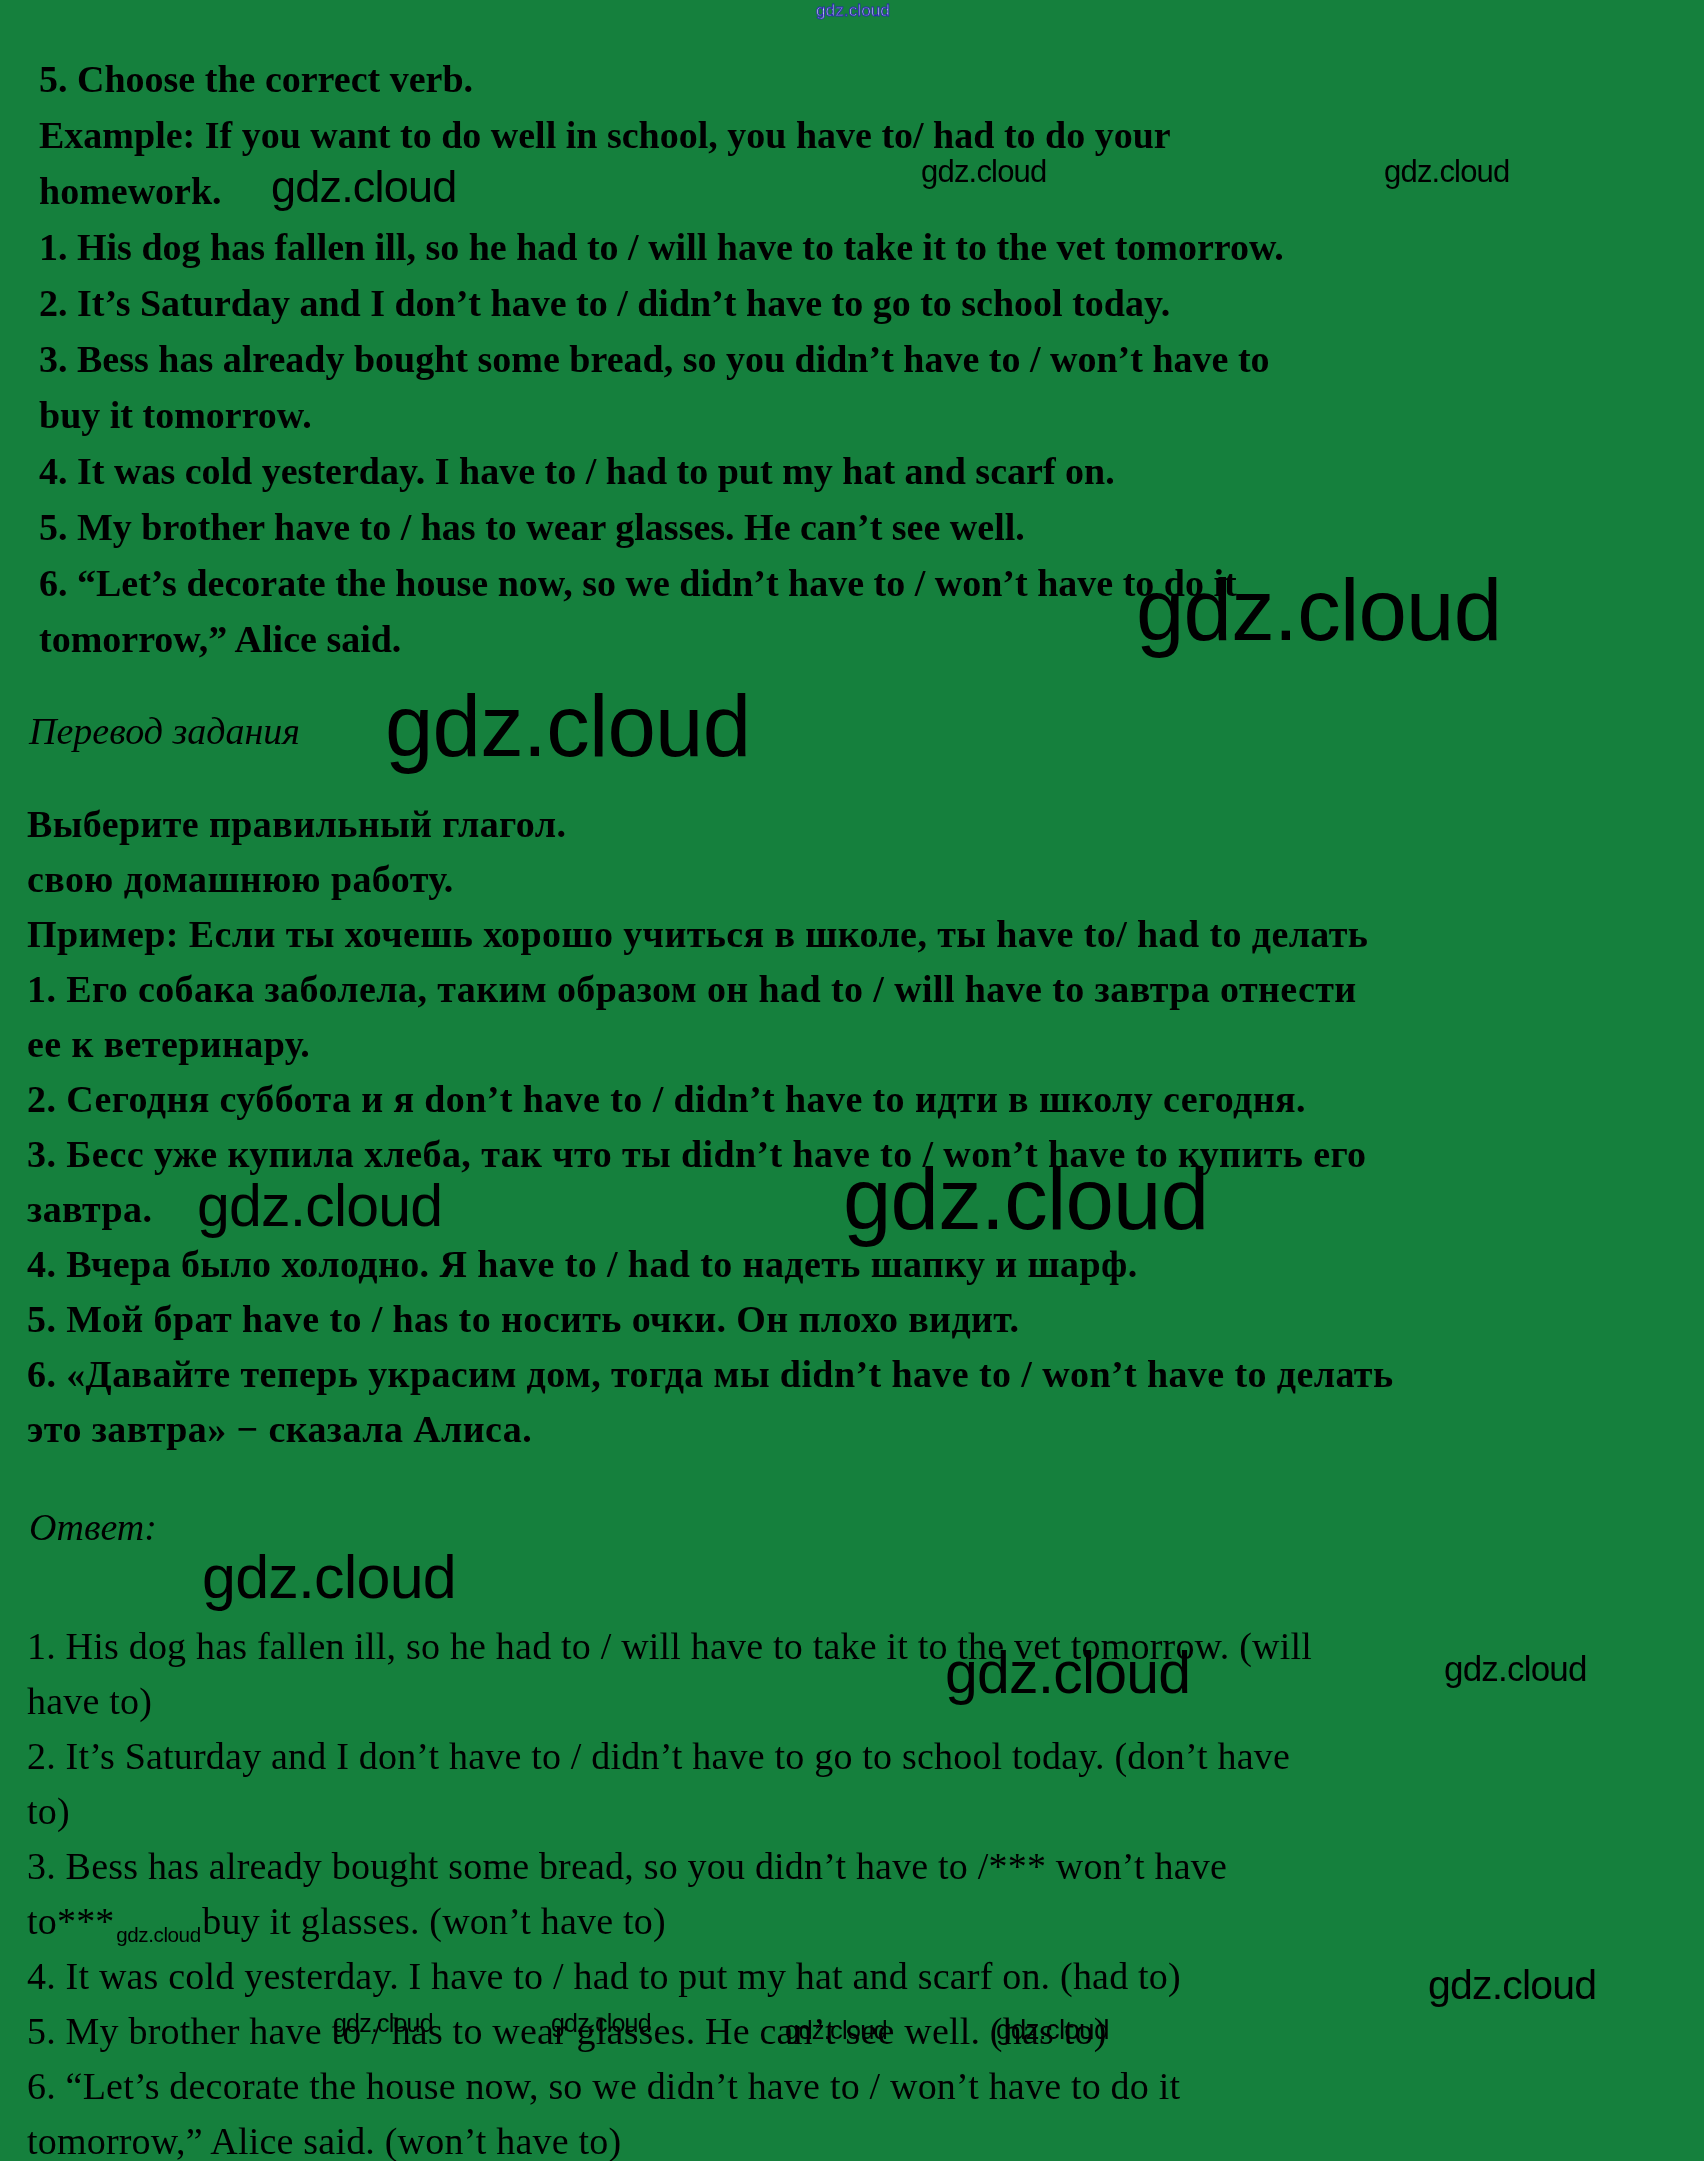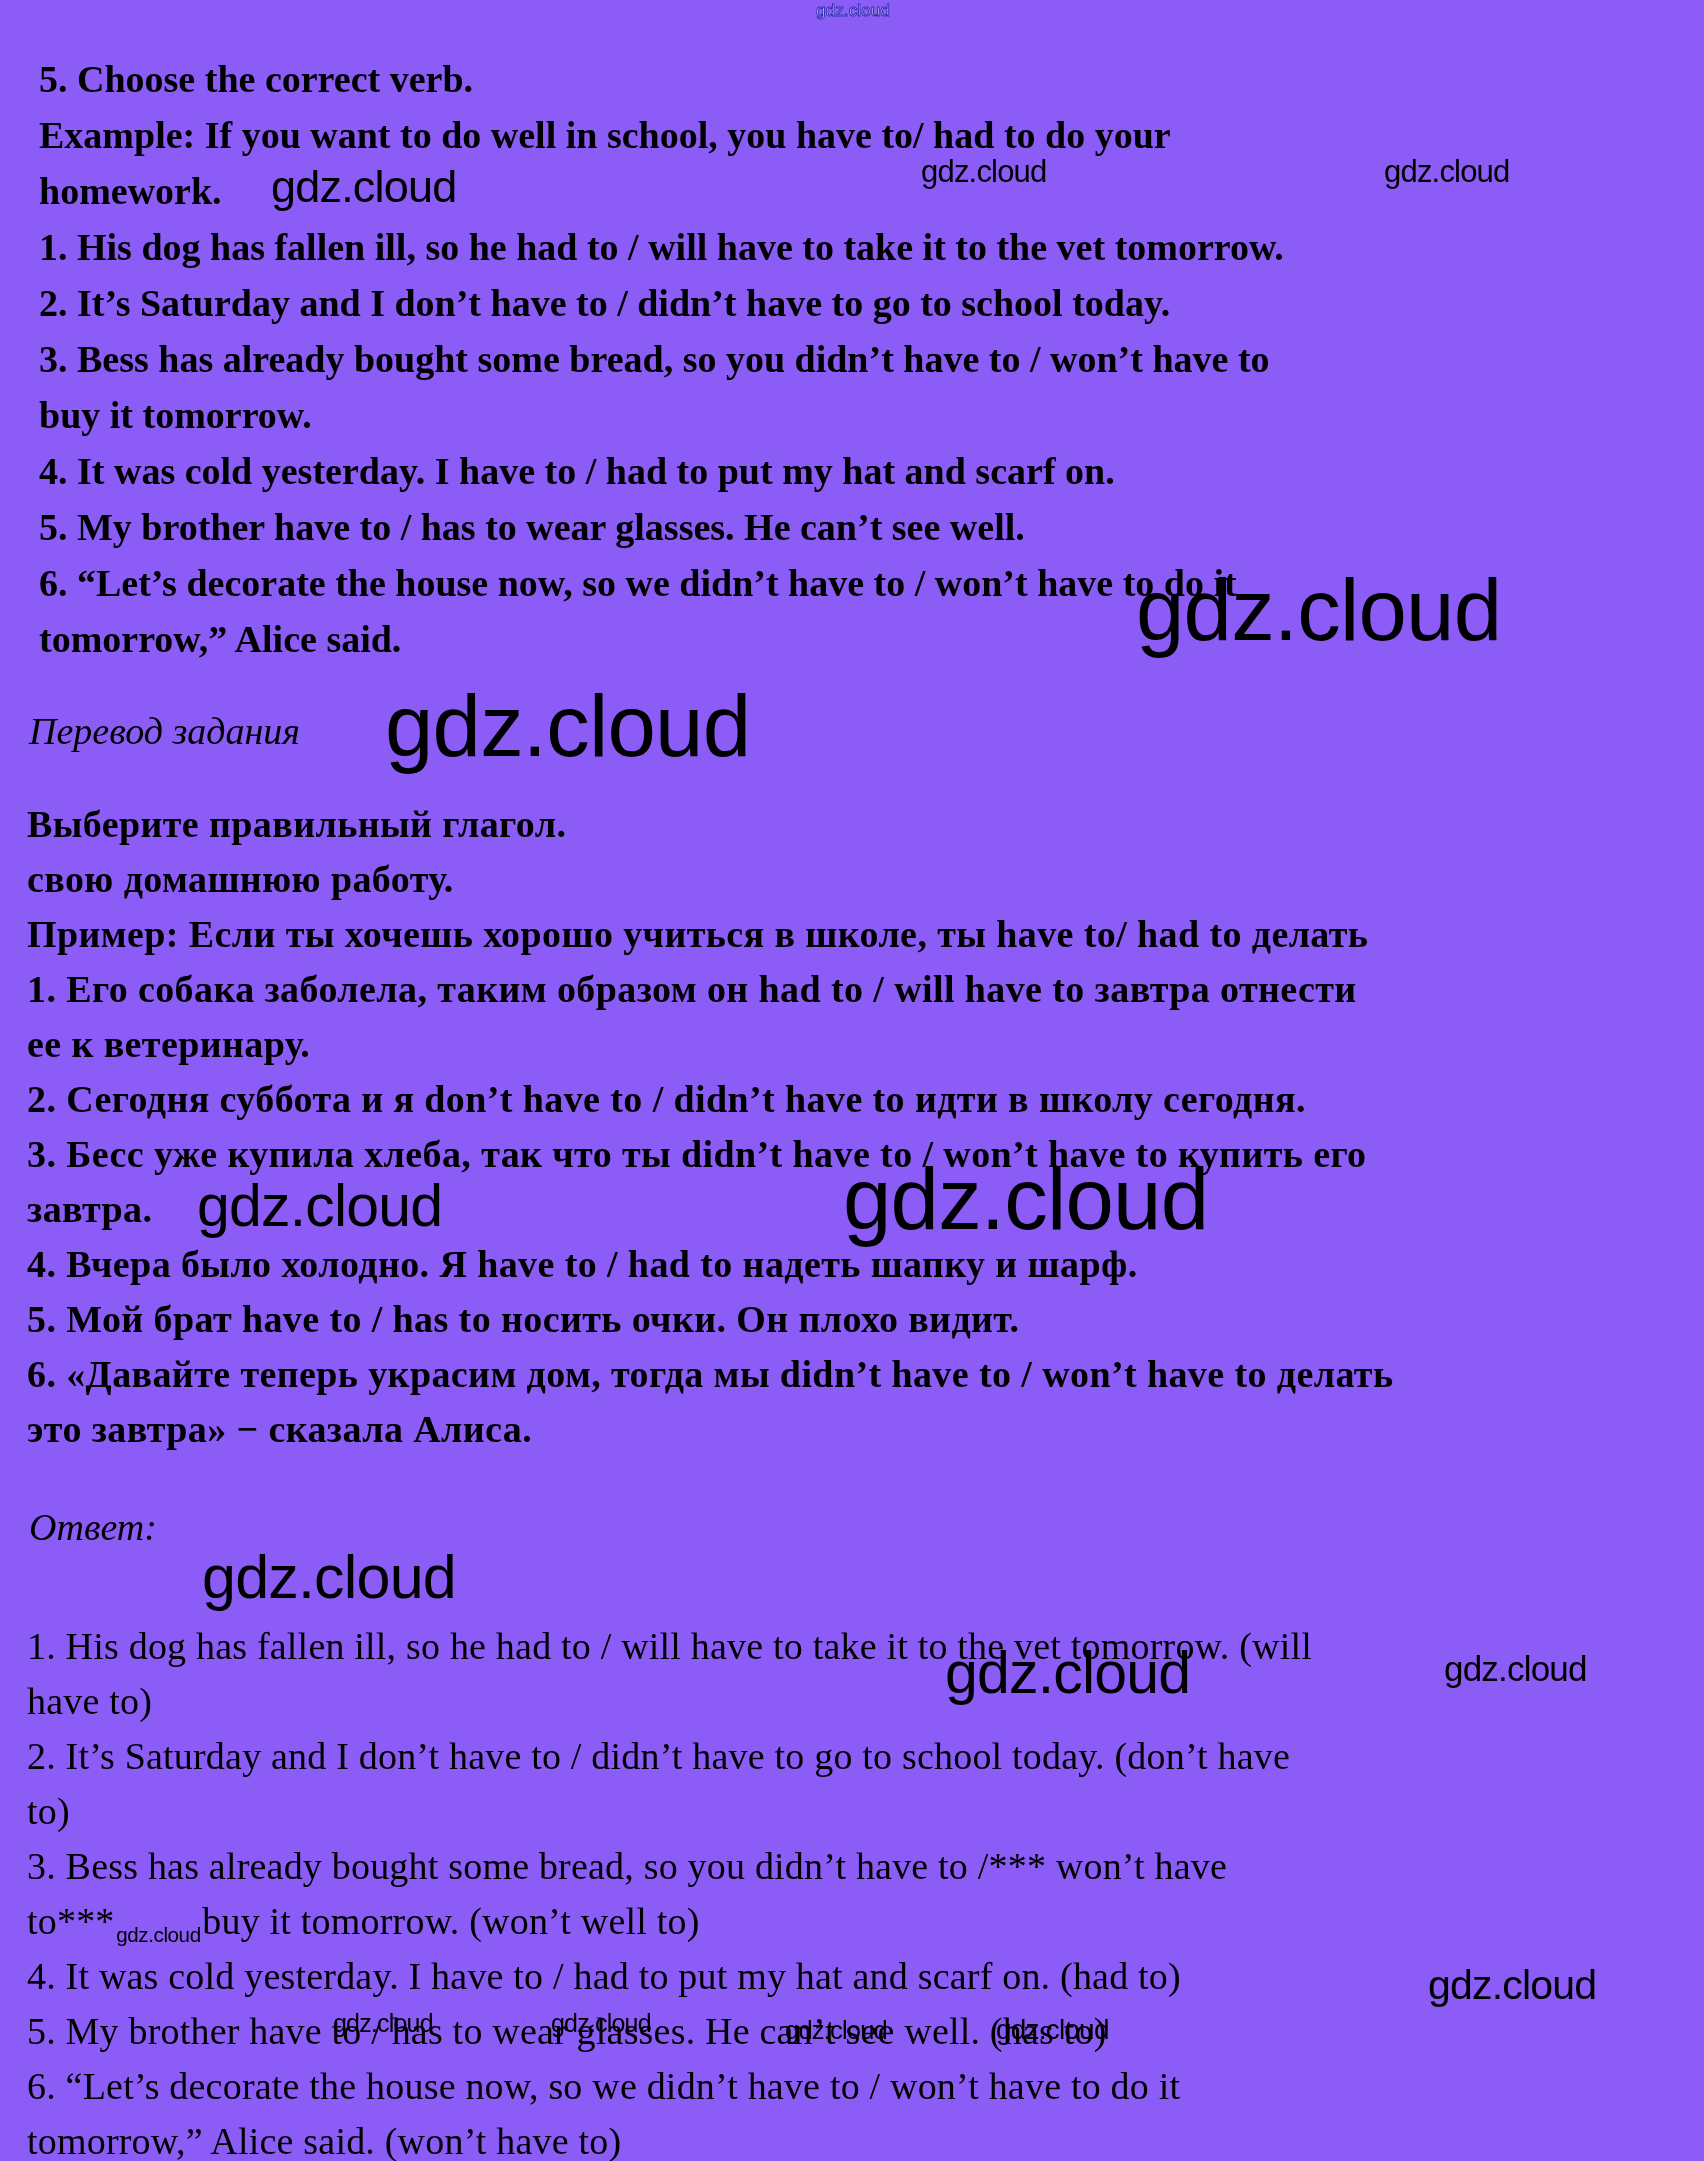--- a/index.html
+++ b/index.html
@@ -1,19 +1,19 @@
 <!DOCTYPE html>
 <html style="font-size:13px"><head>
 <meta charset="utf-8">
 <style>
   html,body{margin:0;padding:0;background:#888;}
   .page{
     position:relative;
     width:1704px;height:2161px;
-    background:#8b5cf6;
+    background:#15803d;
     overflow:hidden;
     font-family:"Liberation Serif",serif;
     color:#000;
   }
   .textsec{position:absolute;left:27px;}
   .ln{white-space:nowrap;}
   .sec-task{top:51px;font-weight:bold;font-size:38px;}
   .sec-task .ln{height:56px;line-height:56px;margin-left:12px;}
   .sec-ru{top:797px;font-size:38px;letter-spacing:0.4px;font-weight:bold;}
   .sec-ru .ln{height:55px;line-height:55px;}
@@ -111,21 +111,21 @@
 
   <div class="heading h-answer">Ответ:</div>
 
   <div class="textsec sec-ans">
     <div class="ln">1. His dog has fallen ill, so he had to / will have to take it to the vet tomorrow. (will</div>
     <div class="ln">have to)</div>
     <div class="ln">2. It’s Saturday and I don’t have to / didn’t have to go to school today. (don’t have</div>
     <div class="ln">to)</div>
     <div class="ln">3. Bess has already bought some bread, so you didn’t have to /*** won’t have</div>
     <div class="ln">
-      <span>to***</span><span class="wm-inline">gdz.cloud</span><span>buy it tomorrow. (won’t well to)</span>
+      <span>to***</span><span class="wm-inline">gdz.cloud</span><span>buy it glasses. (won’t have to)</span>
     </div>
     <div class="ln">4. It was cold yesterday. I have to / had to put my hat and scarf on. (had to)</div>
     <div class="ln">5. My brother have to / has to wear glasses. He can’t see well. (has to)</div>
     <div class="ln">6. “Let’s decorate the house now, so we didn’t have to / won’t have to do it</div>
     <div class="ln">tomorrow,” Alice said. (won’t have to)</div>
   </div>
 
 </div>
 
 

